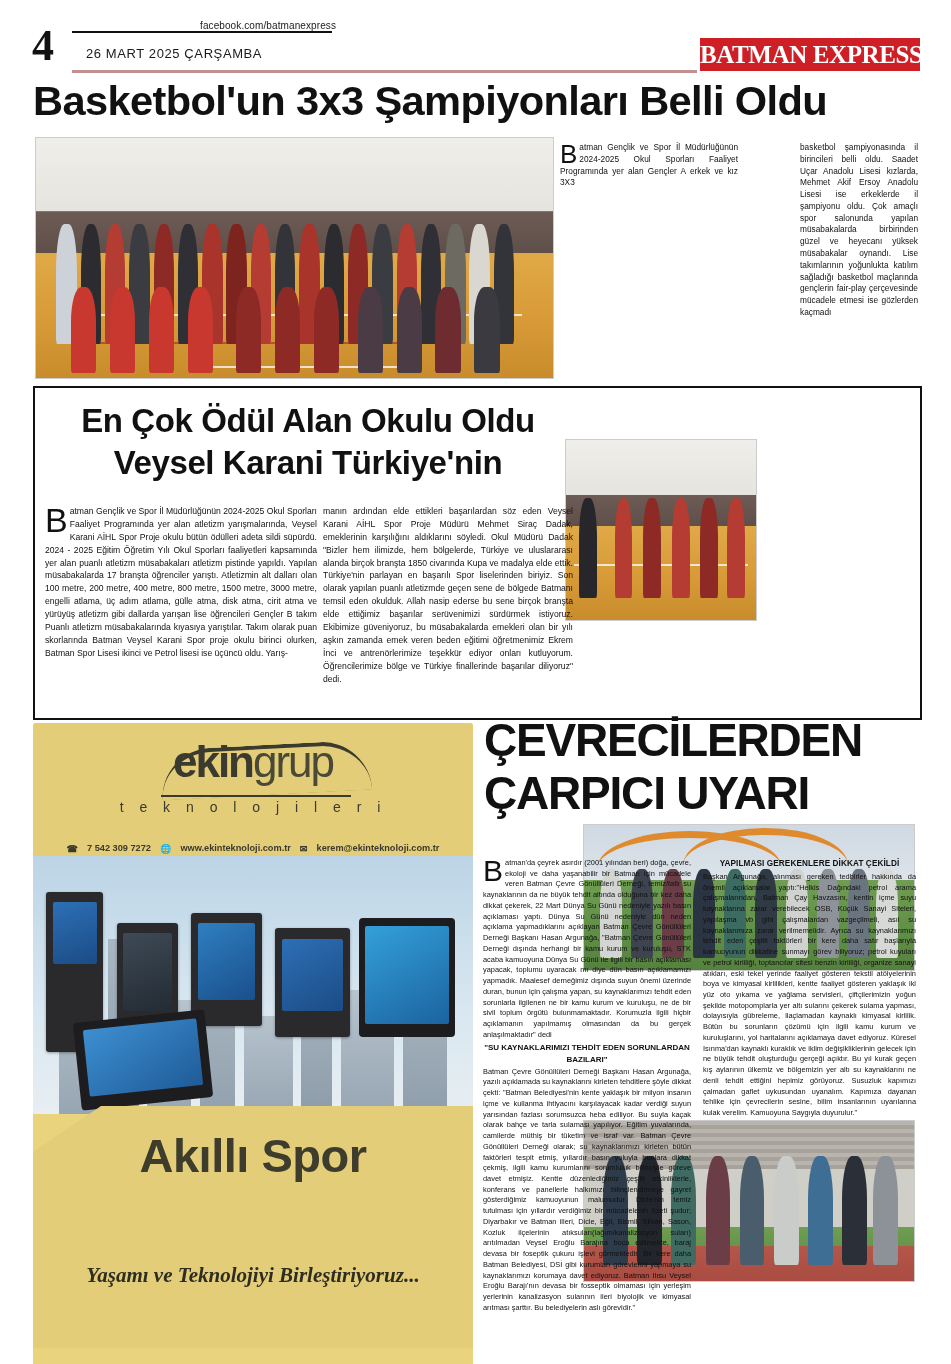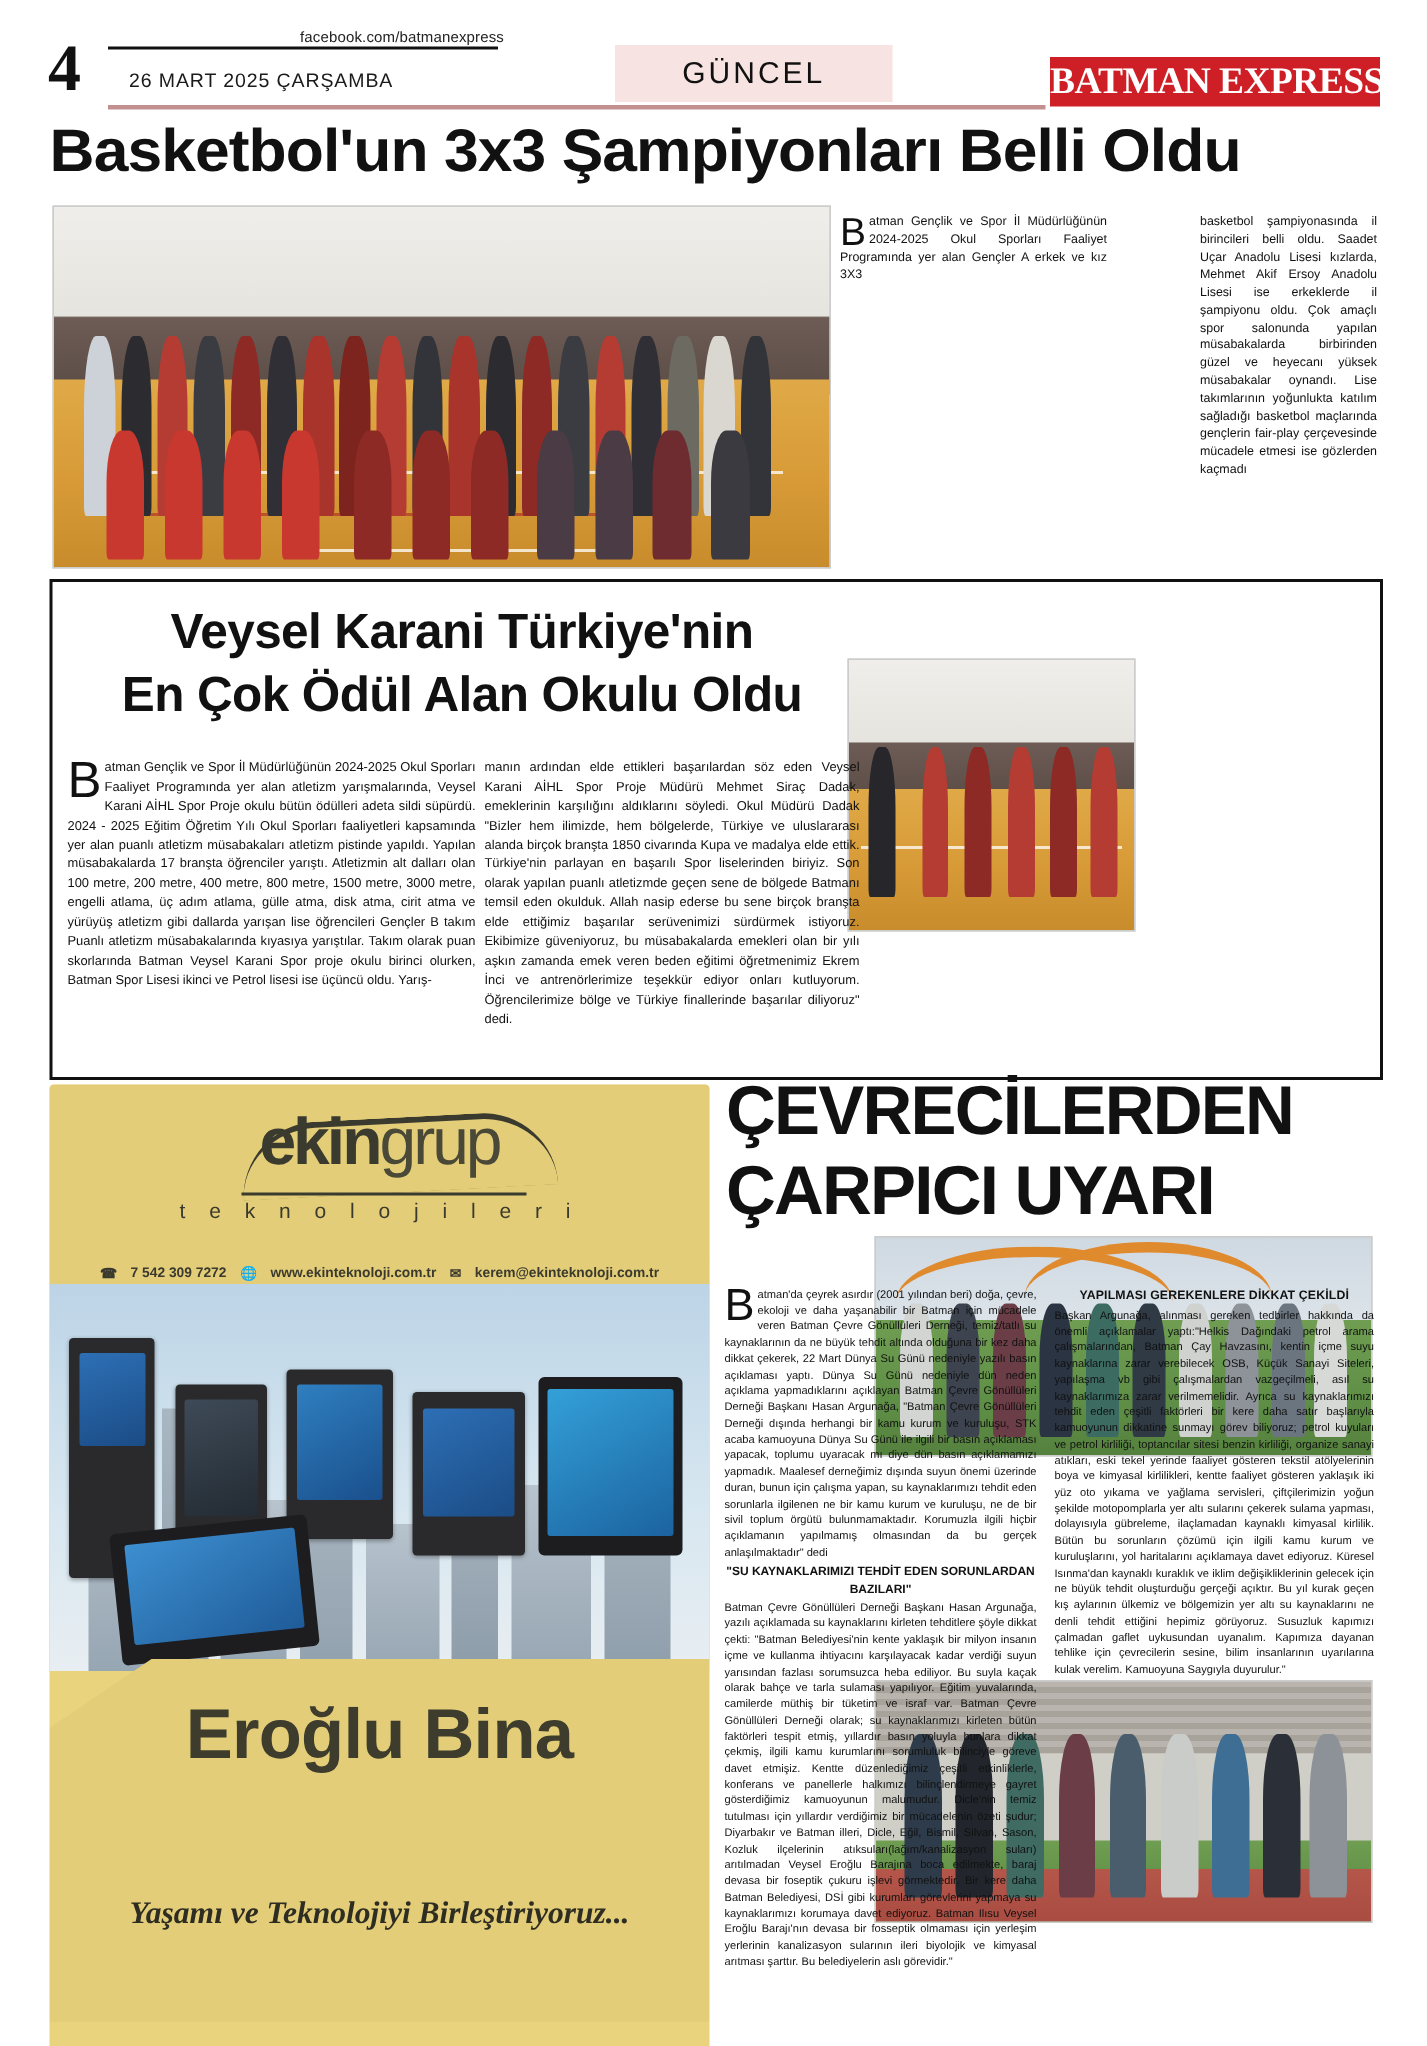--- a/index.html
+++ b/index.html
@@ -274,23 +274,20 @@
 <body>
 
 <div class="page">
 
   <div class="masthead">
     <div class="page-num">4</div>
     <div class="mh-rule-top"></div>
     <div class="mh-social">facebook.com/batmanexpress</div>
     <div class="mh-date">26 MART 2025 ÇARŞAMBA</div>
     <div class="mh-rule-bot"></div>
-    <div class="mh-section">
-      <span>GÜNCEL</span>
-    </div>
     <div class="mh-logo">
       <span>BATMAN EXPRESS</span>
     </div>
   </div>
 
   <div class="a1-headline">Basketbol'un 3x3 Şampiyonları Belli Oldu</div>
 
   <div class="a1-photo ph">
     <div class="gym-wall"></div>
     <div class="gym-floor"></div>
@@ -348,22 +345,22 @@
       <div class="person" style="left:56%;width:10%;background:#b53c33"></div>
       <div class="person" style="left:72%;width:10%;background:#8d2a25"></div>
       <div class="person" style="left:87%;width:10%;background:#b53c33"></div>
     </div>
   </div>
 
   <div class="a1-col2">basketbol şampiyonasında il birincileri belli oldu. Saadet Uçar Anadolu Lisesi kızlarda, Mehmet Akif Ersoy Anadolu Lisesi ise erkeklerde il şampiyonu oldu. Çok amaçlı spor salonunda yapılan müsabakalarda birbirinden güzel ve heyecanı yüksek müsabakalar oynandı. Lise takımlarının yoğunlukta katılım sağladığı basketbol maçlarında gençlerin fair-play çerçevesinde mücadele etmesi ise gözlerden kaçmadı</div>
 
   <div class="a2-box"></div>
   <div class="a2-headline">
+    <div>En Çok Ödül Alan Okulu Oldu</div>
     <div>Veysel Karani Türkiye'nin</div>
-    <div>En Çok Ödül Alan Okulu Oldu</div>
   </div>
 
   <div class="a2-photoA ph">
     <div class="field-sky"></div>
     <div class="field-grass"></div>
     <div class="stadium-arc"></div>
     <div class="stadium-arc" style="left:30%;width:50%;top:2%"></div>
     <div class="crowd" style="bottom:8%;height:62%">
       <div class="person" style="left:2%;width:7%;background:#d3d5d2"></div>
       <div class="person" style="left:12%;width:7%;background:#3d4450"></div>
@@ -437,21 +434,21 @@
       <div class="panel-scr" style="left:37.5%;top:26%;width:13%;height:30%;background:linear-gradient(150deg,#2f7fc0,#1a4f8c)"></div>
       <div class="panel-dev" style="left:55%;top:28%;width:17%;height:42%"></div>
       <div class="panel-scr" style="left:56.5%;top:32%;width:14%;height:28%;background:linear-gradient(150deg,#2d6fb5,#1b4c86)"></div>
       <div class="tablet" style="left:74%;top:24%;width:22%;height:46%"></div>
       <div class="panel-scr" style="left:75.5%;top:27%;width:19%;height:38%;background:linear-gradient(150deg,#34a0d8,#1b63a0)"></div>
       <div class="tablet" style="left:10%;top:62%;width:30%;height:34%;transform:rotate(-6deg)"></div>
       <div class="panel-scr" style="left:12%;top:65%;width:26%;height:26%;background:linear-gradient(150deg,#3d8fd0,#1f5b99);transform:rotate(-6deg)"></div>
     </div>
 
     <div class="ad-bottom"></div>
-    <div class="ad-head1">Eroğlu Bina</div>
+    <div class="ad-head1">Akıllı Spor</div>
     <div class="ad-slogan">Yaşamı ve Teknolojiyi Birleştiriyoruz...</div>
   </div>
 
   <div class="a3-head1">ÇEVRECİLERDEN</div>
   <div class="a3-head2">ÇARPICI UYARI</div>
 
   <div class="a3-col1">
     <span class="dropcap" style="font-size:30px;line-height:22px">B</span><span>atman'da çeyrek asırdır (2001 yılından beri) doğa, çevre, ekoloji ve daha yaşanabilir bir Batman için mücadele veren Batman Çevre Gönüllüleri Derneği, temiz/tatlı su kaynaklarının da ne büyük tehdit altında olduğuna bir kez daha dikkat çekerek, 22 Mart Dünya Su Günü nedeniyle yazılı basın açıklaması yaptı. Dünya Su Günü nedeniyle dün neden açıklama yapmadıklarını açıklayan Batman Çevre Gönüllüleri Derneği Başkanı Hasan Argunağa, "Batman Çevre Gönüllüleri Derneği dışında herhangi bir kamu kurum ve kuruluşu, STK acaba kamuoyuna Dünya Su Günü ile ilgili bir basın açıklaması yapacak, toplumu uyaracak mı diye dün basın açıklamamızı yapmadık. Maalesef derneğimiz dışında suyun önemi üzerinde duran, bunun için çalışma yapan, su kaynaklarımızı tehdit eden sorunlarla ilgilenen ne bir kamu kurum ve kuruluşu, ne de bir sivil toplum örgütü bulunmamaktadır. Korumuzla ilgili hiçbir açıklamanın yapılmamış olmasından da bu gerçek anlaşılmaktadır" dedi</span>
     <span class="a3-sub">"SU KAYNAKLARIMIZI TEHDİT EDEN SORUNLARDAN BAZILARI"</span>
     <span>Batman Çevre Gönüllüleri Derneği Başkanı Hasan Argunağa, yazılı açıklamada su kaynaklarını kirleten tehditlere şöyle dikkat çekti: "Batman Belediyesi'nin kente yaklaşık bir milyon insanın içme ve kullanma ihtiyacını karşılayacak kadar verdiği suyun yarısından fazlası sorumsuzca heba ediliyor. Bu suyla kaçak olarak bahçe ve tarla sulaması yapılıyor. Eğitim yuvalarında, camilerde müthiş bir tüketim ve israf var. Batman Çevre Gönüllüleri Derneği olarak; su kaynaklarımızı kirleten bütün faktörleri tespit etmiş, yıllardır basın yoluyla bunlara dikkat çekmiş, ilgili kamu kurumlarını sorumluluk bilinciyle göreve davet etmişiz. Kentte düzenlediğimiz çeşitli etkinliklerle, konferans ve panellerle halkımızı bilinçlendirmeye gayret gösterdiğimiz kamuoyunun malumudur. Dicle'nin temiz tutulması için yıllardır verdiğimiz bir mücadelenin özeti şudur; Diyarbakır ve Batman illeri, Dicle, Eğil, Bismil, Silvan, Sason, Kozluk ilçelerinin atıksuları(lağım/kanalizasyon suları) arıtılmadan Veysel Eroğlu Barajına boca edilmekte, baraj devasa bir foseptik çukuru işlevi görmektedir. Bir kere daha Batman Belediyesi, DSİ gibi kurumları görevlerini yapmaya su kaynaklarımızı korumaya davet ediyoruz. Batman Ilısu Veysel Eroğlu Barajı'nın devasa bir fosseptik olmaması için yerleşim yerlerinin kanalizasyon sularının ileri biyolojik ve kimyasal arıtması şarttır. Bu belediyelerin aslı görevidir."</span>

